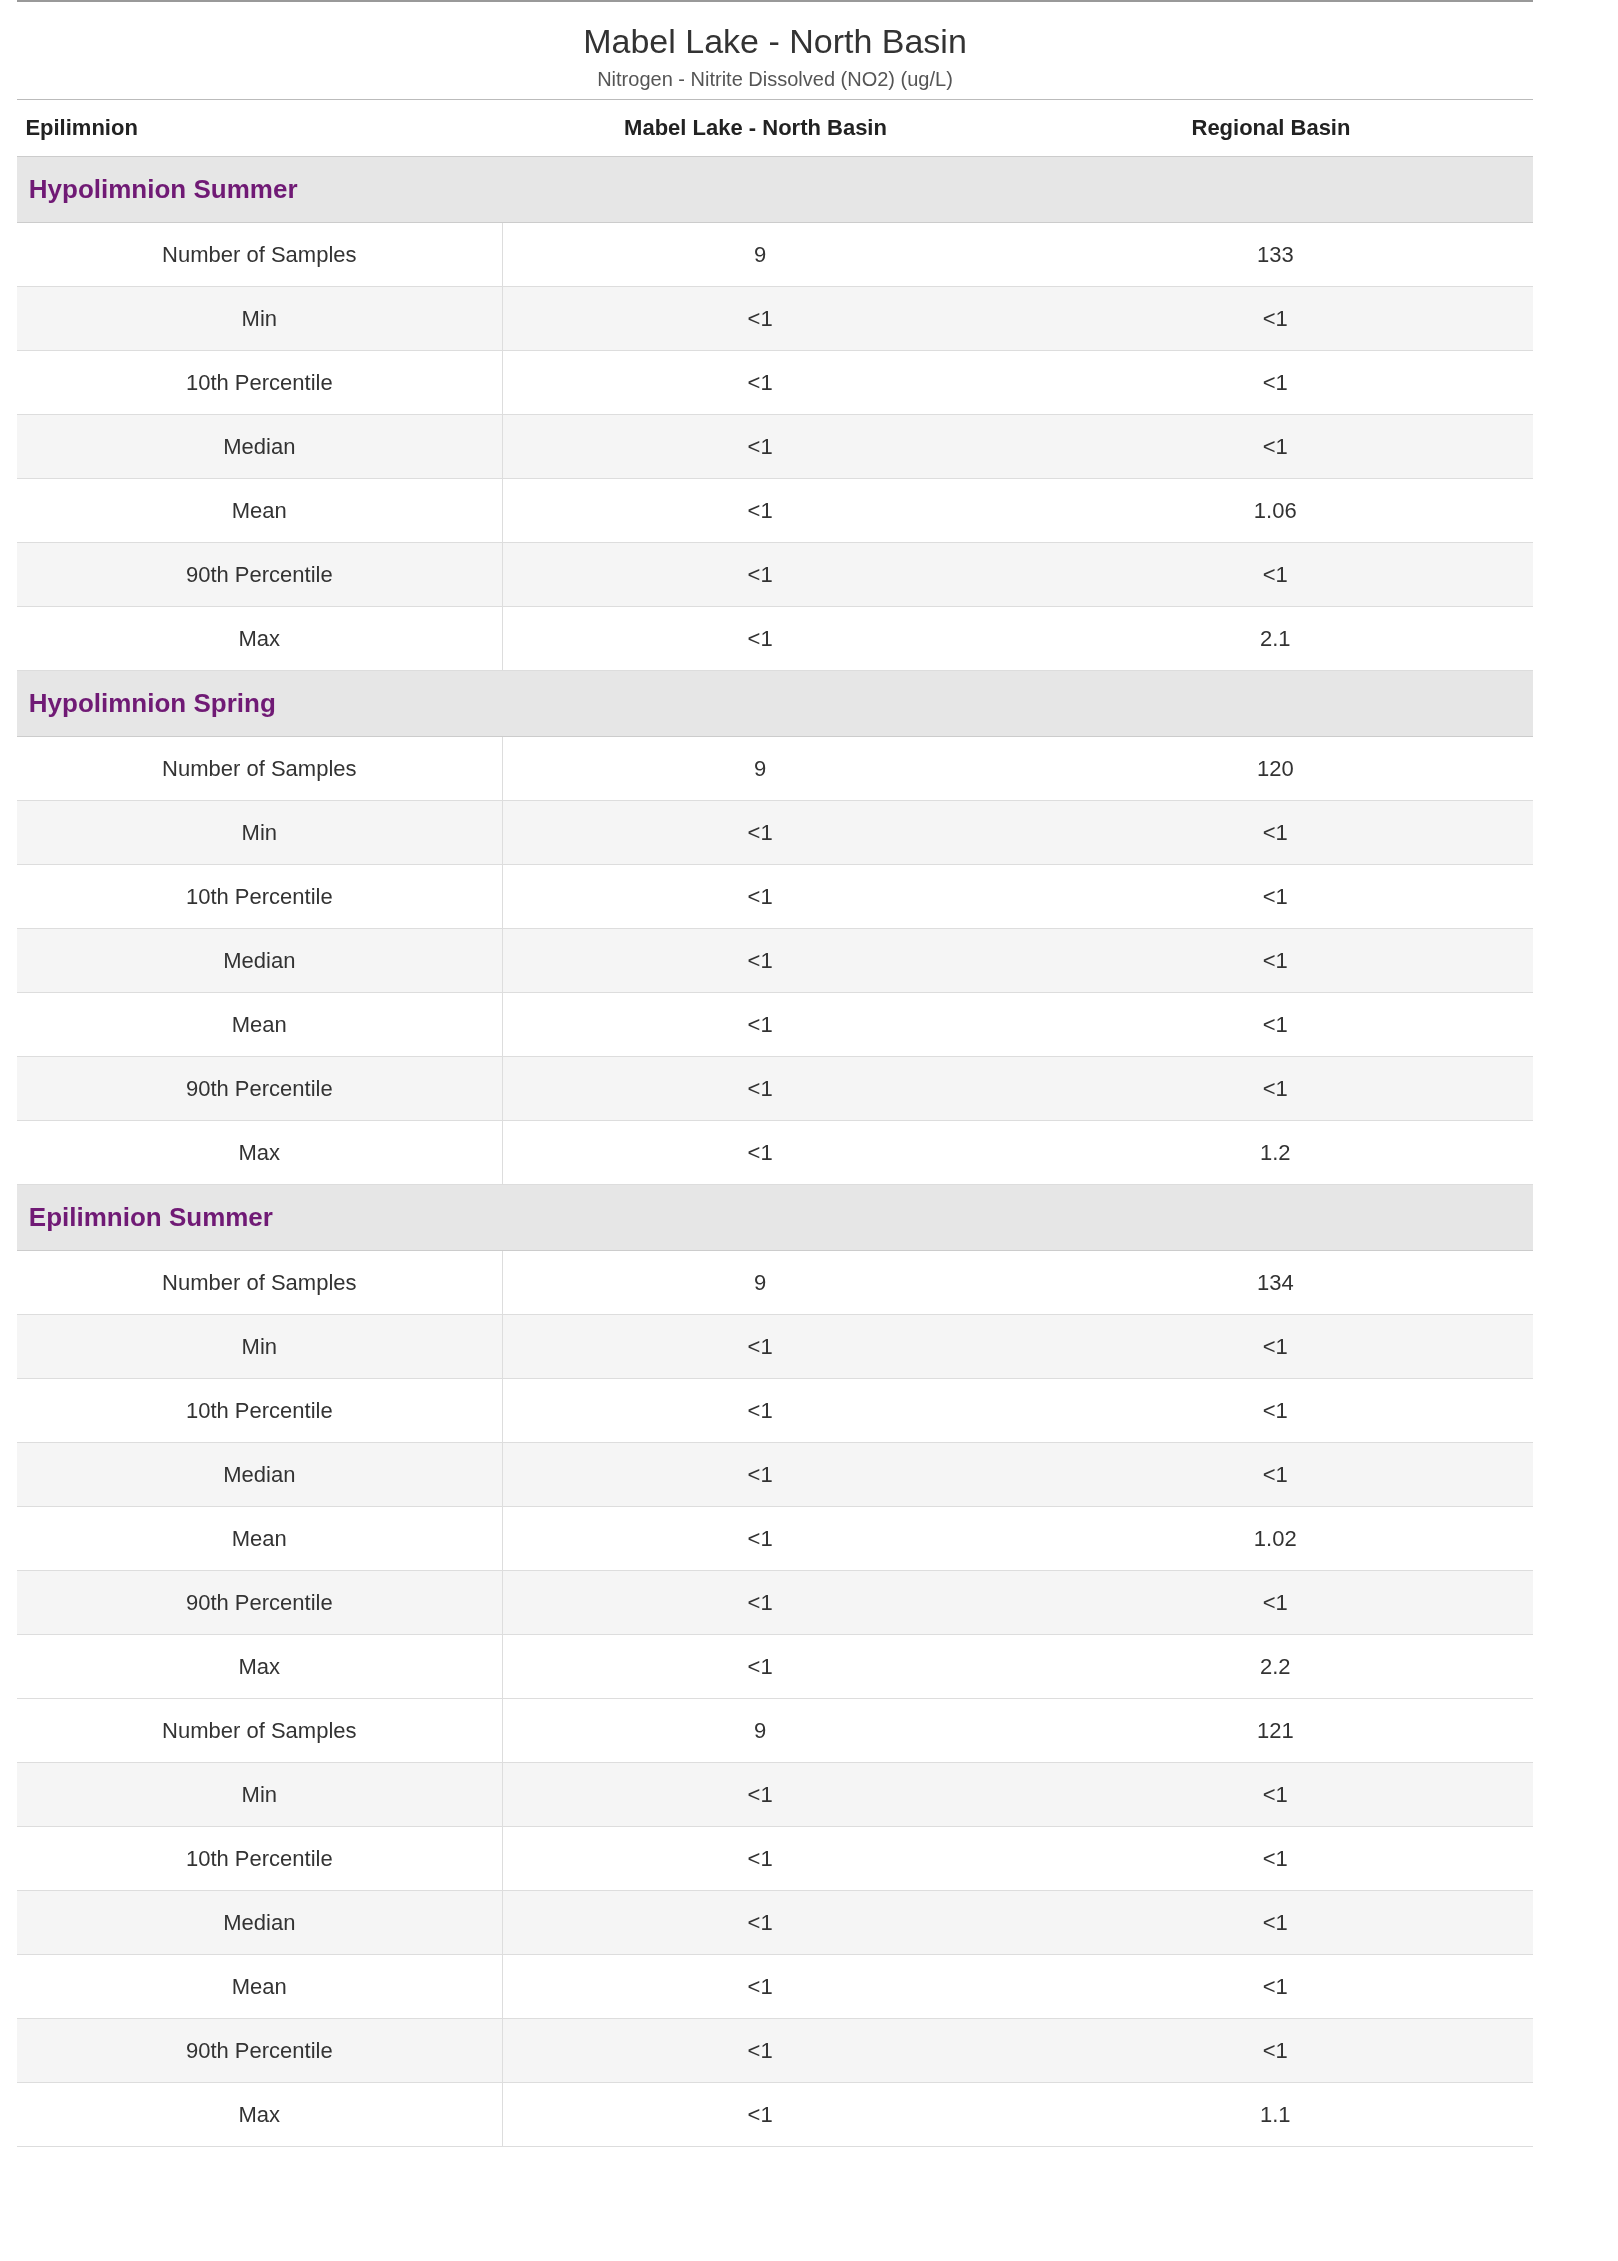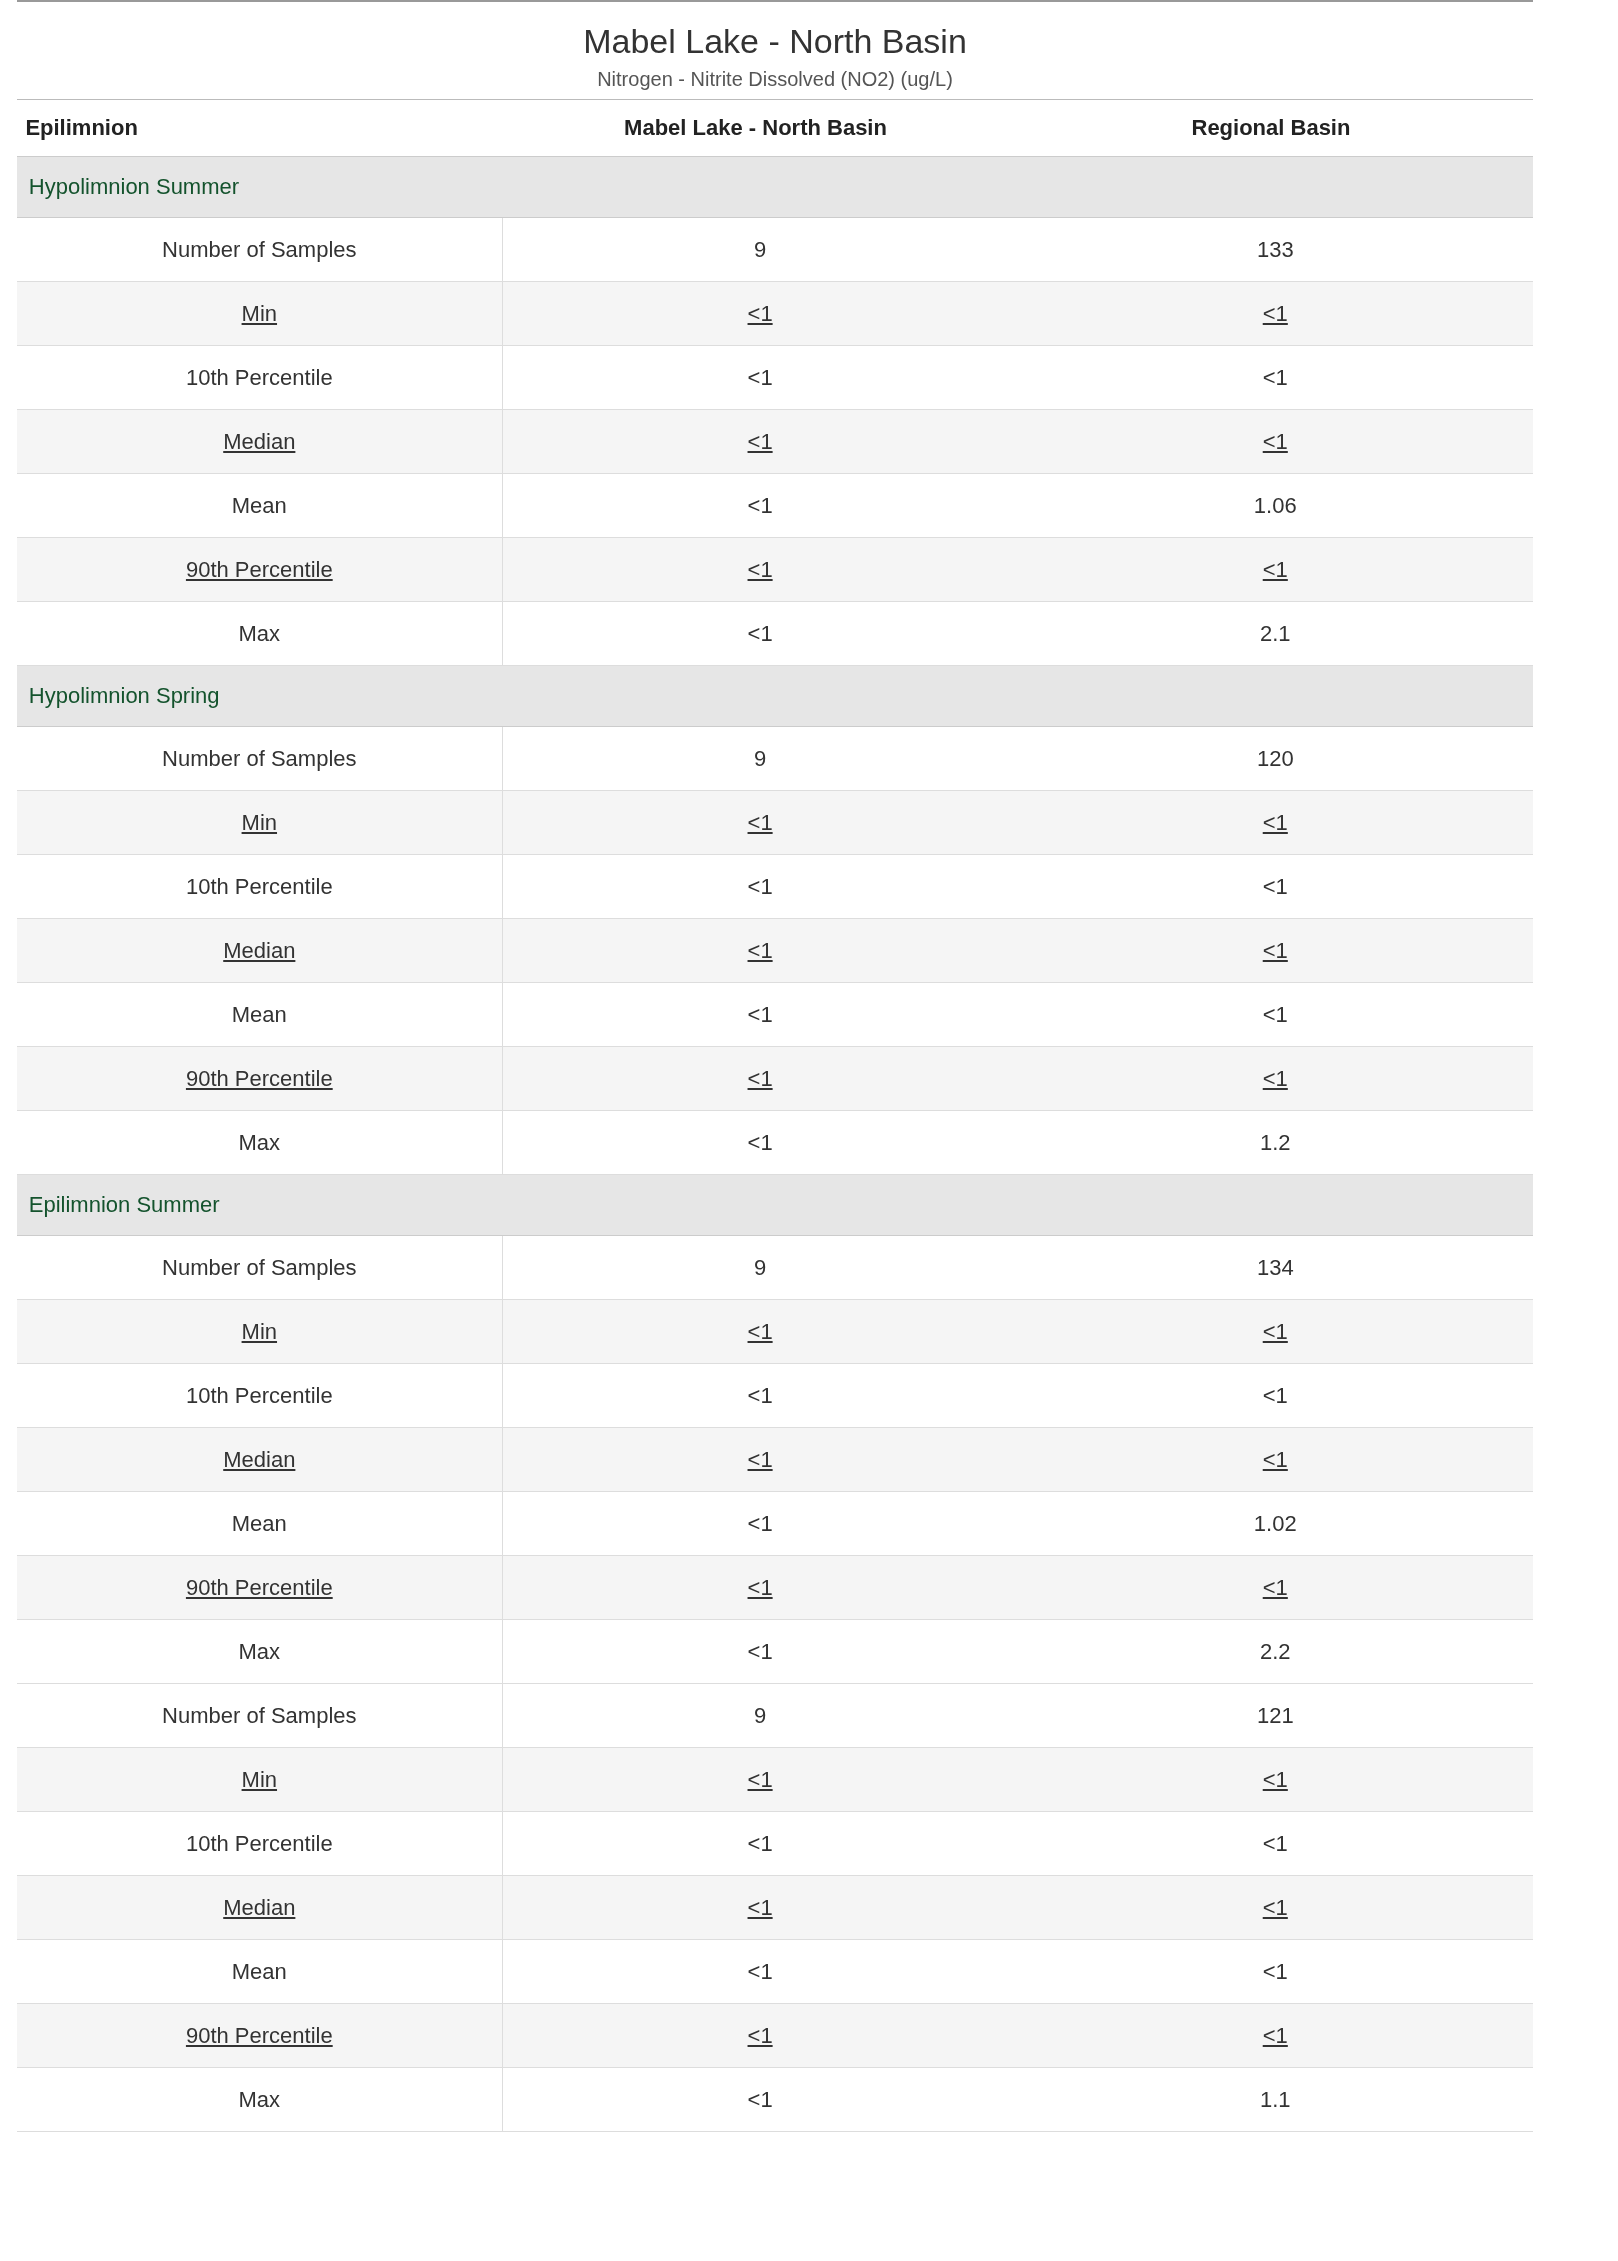--- a/index.html
+++ b/index.html
@@ -49,40 +49,39 @@
   }
   table.data th.col-site,
   table.data th.col-reg {
     text-align: center;
   }
   table.data tr.header-row th {
     border-bottom: 0.8px solid #ccc;
   }
   table.data tr.section td {
     background: #e6e6e6;
-    font-weight: 400;
-    font-size: 22px;
+    font-weight: 700;
+    font-size: 26px;
     padding: 17px 8.4px 17px 11.8px;
-    color: #14532d;
+    color: #701a75;
     border-top: 0.8px solid #ccc;
     border-bottom: 0.8px solid #ccc;
   }
   table.data tr.row td {
     padding: 18.5px 17px;
     text-align: center;
     font-size: 22px;
     color: #333;
     border-bottom: 0.8px solid #ddd;
   }
   table.data tr.row td.stat {
     border-right: 0.8px solid #ddd;
   }
   table.data tr.row.alt td {
     background: #f5f5f5;
-    text-decoration: underline;
   }
   table.data col.c1 { width: 32%; }
   table.data col.c2 { width: 34%; }
   table.data col.c3 { width: 34%; }
 </style>
 </head>
 <body>
 
 <div class="page">
   <div class="top-rule"></div>

